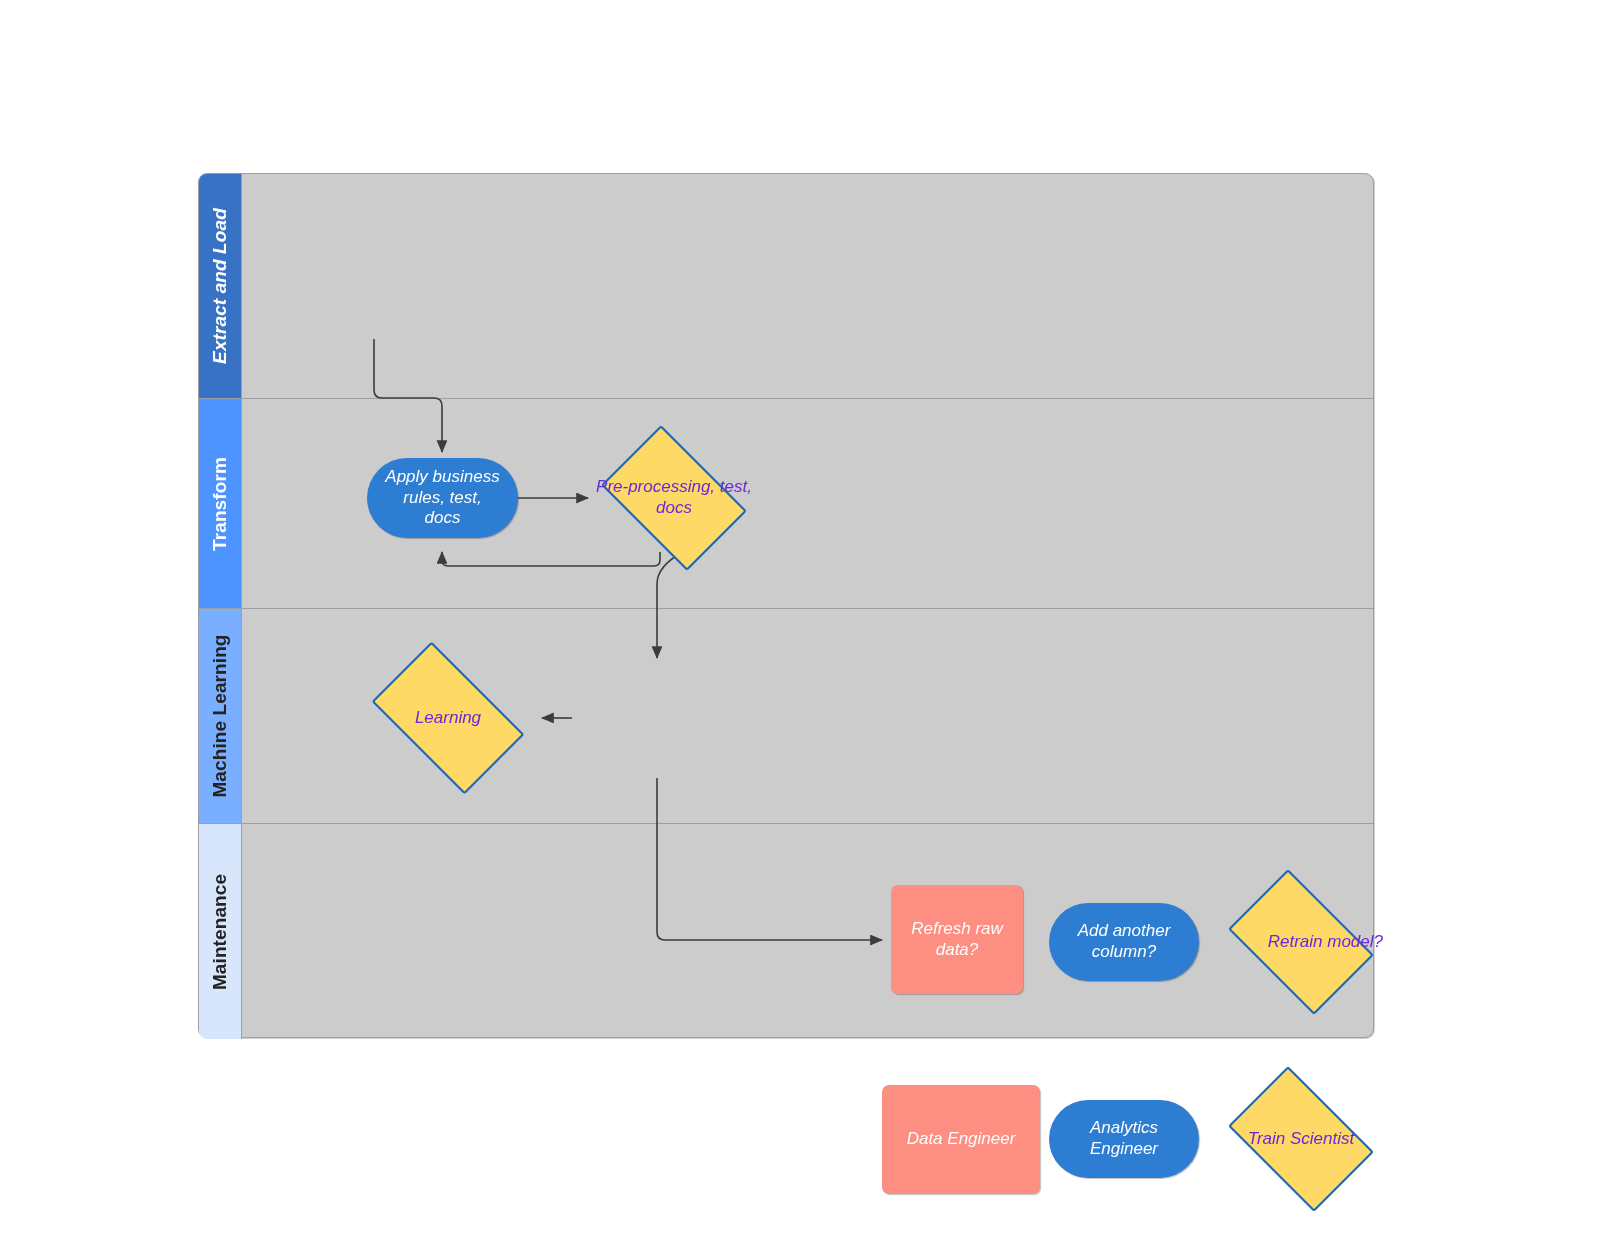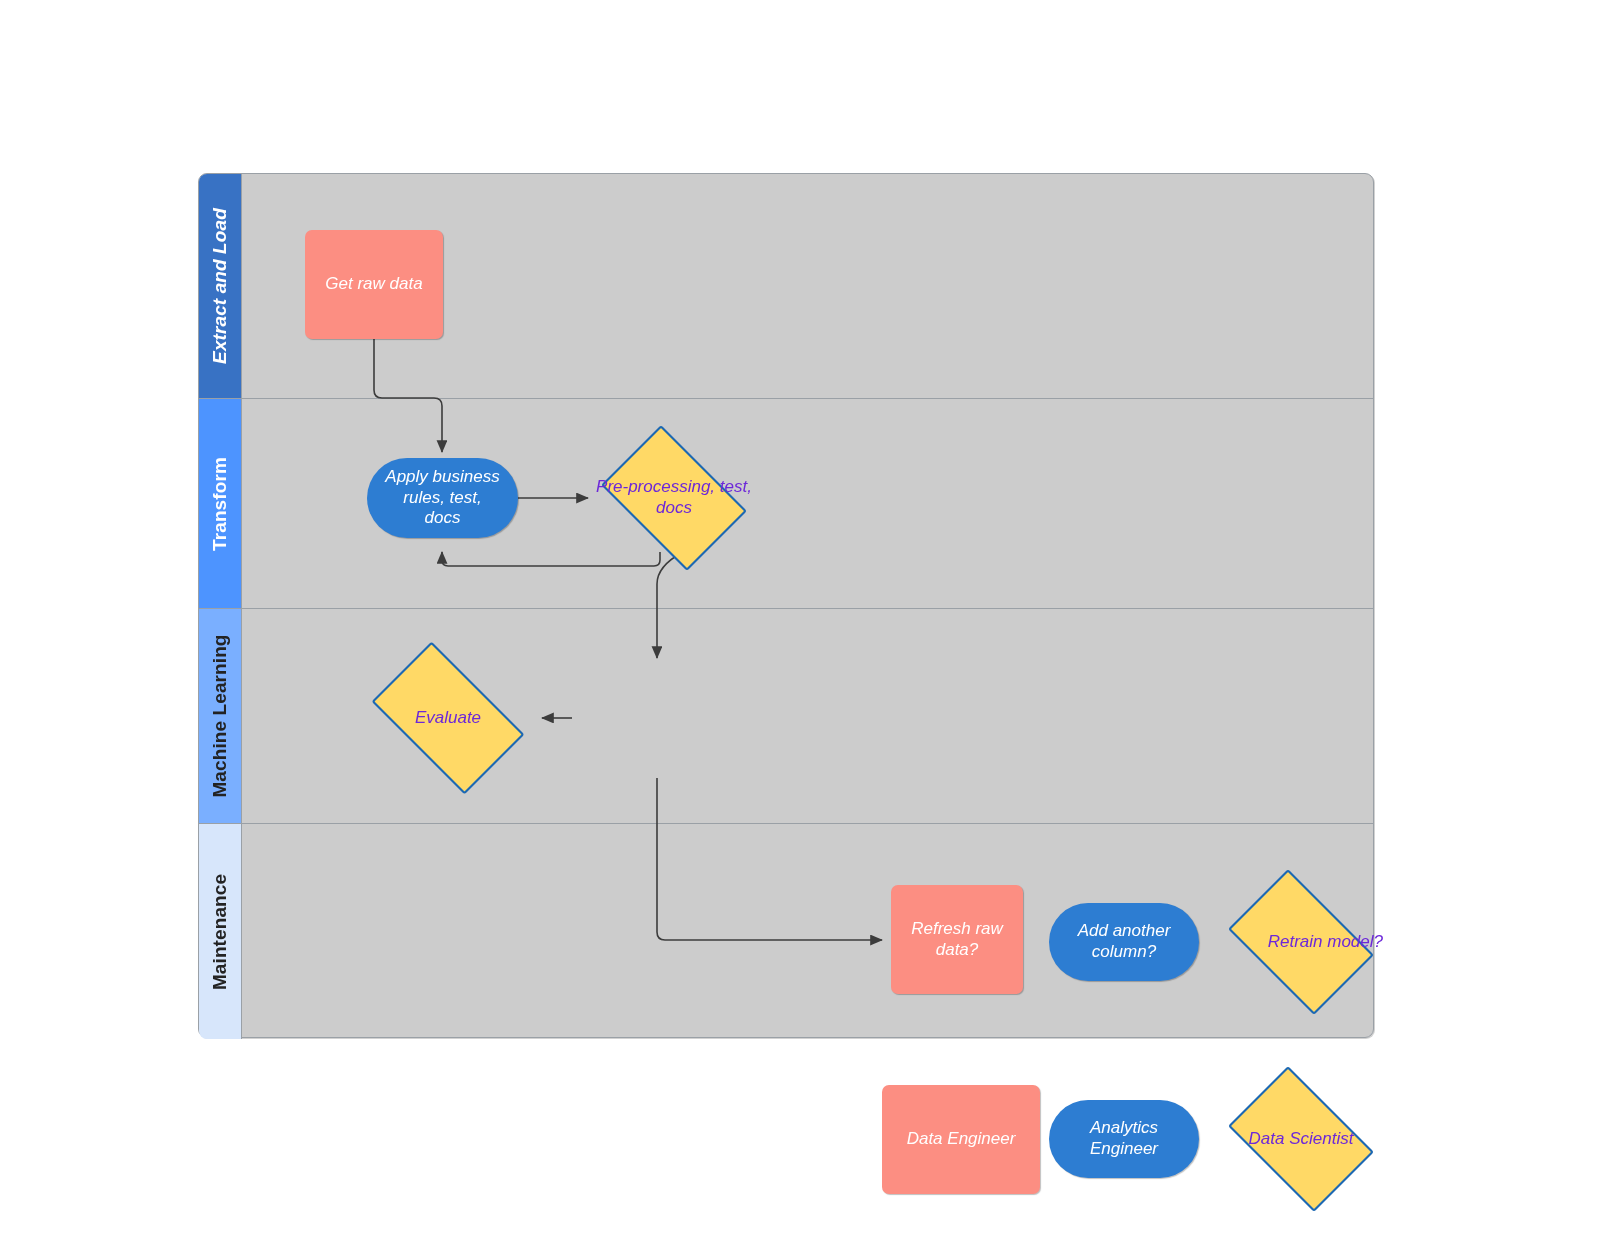--- a/index.html
+++ b/index.html
@@ -205,36 +205,33 @@
 
     <path d="M 660 552 L 660 560 Q 660 566 654 566 L 448 566 Q 442 566 442 560 L 442 552" fill="none" stroke="#3c3c3c" stroke-width="1.6" marker-end="url(#arrowhead)"></path>
 
     <path d="M 683 552 Q 657 566 657 584 L 657 658" fill="none" stroke="#3c3c3c" stroke-width="1.6" marker-end="url(#arrowhead)"></path>
 
     <path d="M 572 718 L 542 718" fill="none" stroke="#3c3c3c" stroke-width="1.6" marker-end="url(#arrowhead)"></path>
 
     <path d="M 657 778 L 657 932 Q 657 940 665 940 L 882 940" fill="none" stroke="#3c3c3c" stroke-width="1.6" marker-end="url(#arrowhead)"></path>
   </svg>
 
-  <div class="node shape-rect" style="left:305px; top:230px; width:138px; height:109px;">
-    <span>Get raw data</span>
-  </div>
 
   <div class="node shape-stadium" style="left:367px; top:458px; width:151px; height:80px; padding:0 18px;">
     <span>Apply business rules, test, docs</span>
   </div>
 
   <div class="node shape-diamond" style="left:588px; top:438px; width:172px; height:120px;">
     <span class="dia-bg"></span>
     <span class="dia-text">Pre-processing, test, docs</span>
   </div>
 
   <div class="node shape-diamond" style="left:355px; top:658px; width:186px; height:120px;">
     <span class="dia-bg"></span>
-    <span class="dia-text">Evaluate</span>
+    <span class="dia-text">Learning</span>
   </div>
 
 
   <div class="node shape-rect" style="left:891px; top:885px; width:132px; height:109px;">
     <span>Refresh raw data?</span>
   </div>
 
   <div class="node shape-stadium" style="left:1049px; top:903px; width:150px; height:78px; padding:16px 16px;">
     <span>Add another column?</span>
   </div>
@@ -249,18 +246,18 @@
     <div class="legend-item shape-rect" style="left:882px; top:1085px; width:158px; height:109px;">
       <span>Data Engineer</span>
     </div>
 
     <div class="legend-item shape-stadium" style="left:1049px; top:1100px; width:150px; height:78px; padding:16px 16px;">
       <span>Analytics Engineer</span>
     </div>
 
     <div class="legend-item shape-diamond" style="left:1215px; top:1079px; width:172px; height:120px;">
       <span class="dia-bg"></span>
-      <span class="dia-text">Data Scientist</span>
+      <span class="dia-text">Train Scientist</span>
     </div>
 
   </div>
 
 </div>
 
 </body></html>

